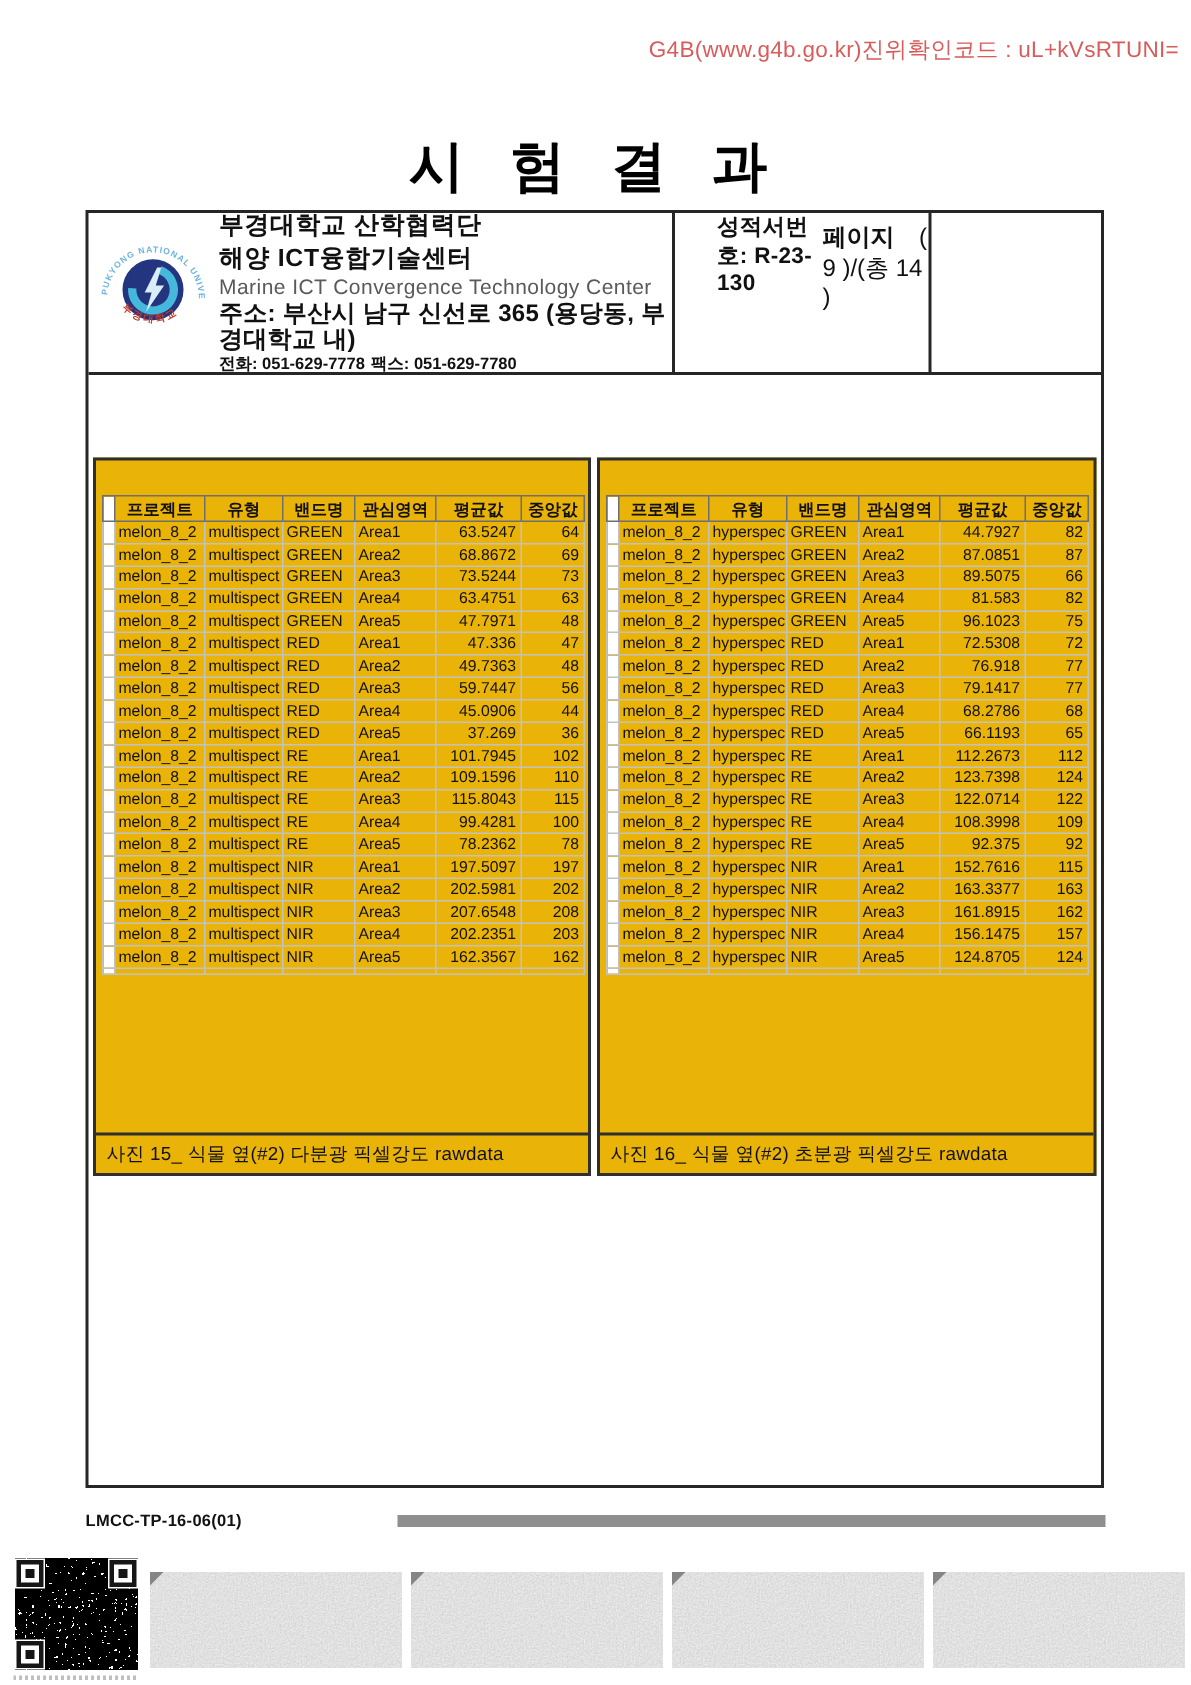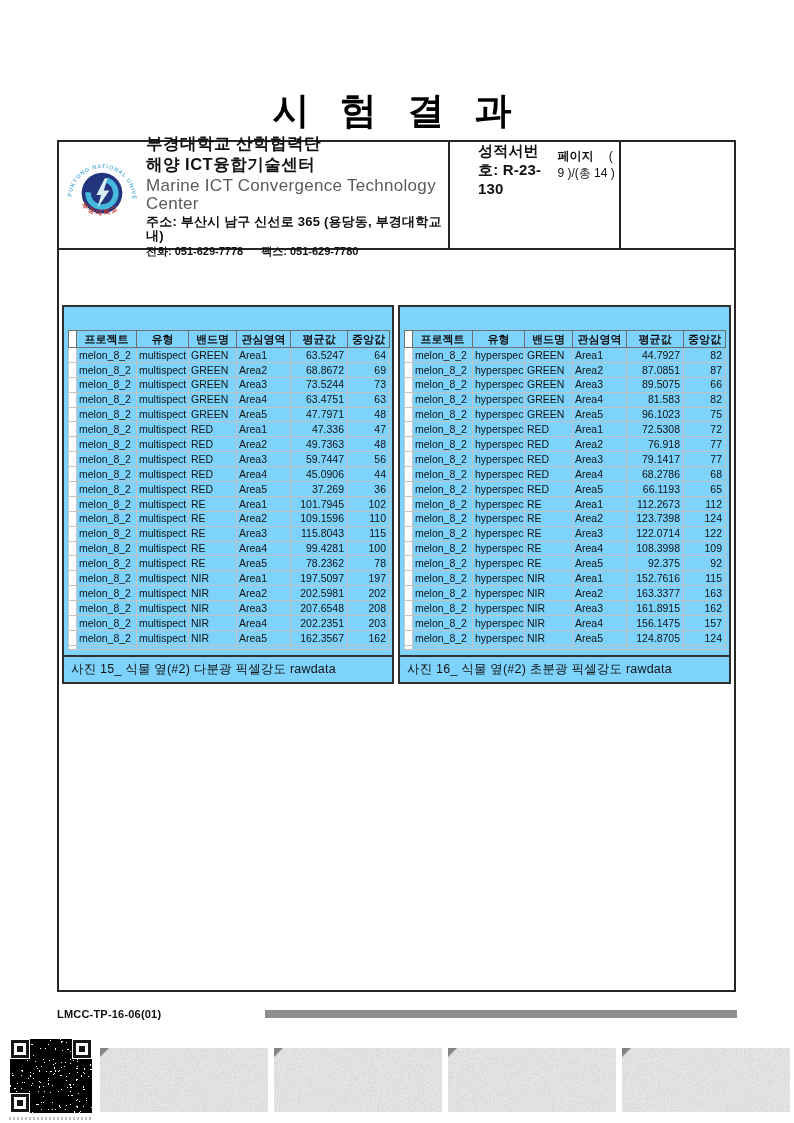--- a/index.html
+++ b/index.html
@@ -15,33 +15,33 @@
   .frame { position:absolute; left:57px; top:140px; width:679px; height:852px; border:2px solid #262626; }
 
   
   .lh-row { display:flex; height:108px; border-bottom:2px solid #262626; }
   .lh-cell1 { width:391px; border-right:2px solid #262626; display:flex; align-items:center; padding:6px 4px 6px 6px; }
   .lh-cell2 { width:171px; border-right:2px solid #262626; display:flex; flex-direction:row; justify-content:center; padding-left:28px; }
   .lh-cell3 { flex:1; }
   .logo { width:74px; height:74px; flex:0 0 74px; }
   .lh-text { margin-left:7px; line-height:1.05; }
   .org1, .org2 { font-size:16.5px; font-weight:bold; letter-spacing:0.5px; line-height:1.3; }
-  .org-en { font-size:17px; color:#5a5a5a; margin-top:1px; letter-spacing:0.3px; }
-  .org-addr { font-size:13px; font-weight:bold; margin-top:3px; letter-spacing:0.2px; }
+  .org-en { font-size:14px; color:#5a5a5a; margin-top:1px; letter-spacing:0.3px; }
+  .org-addr { font-size:16px; font-weight:bold; margin-top:3px; letter-spacing:0.2px; }
   .org-tel { font-size:11px; font-weight:bold; margin-top:3px; }
-  .org-tel .fax { margin-left:18px; }
+  .org-tel .fax { margin-left:4px; }
   .report-line { font-size:15px; font-weight:bold; letter-spacing:0.2px; }
-  .page-line { font-size:12px; margin-top:6px; }
+  .page-line { font-size:16px; margin-top:6px; }
   .page-line .lbl { font-weight:bold; }
   .page-line .val { margin-left:12px; }
 
   .section-title { position:absolute; left:10px; top:134px; font-size:14px; font-weight:bold; letter-spacing:1px; }
 
   
-  .tbox { position:absolute; top:163px; height:379px; border:2px solid #2f2f2f; background:#7dd3fc; }
+  .tbox { position:absolute; top:163px; height:479px; border:2px solid #2f2f2f; background:#eab308; }
   .tbox.left { left:3px; width:332px; }
   .tbox.right { left:339px; width:333px; }
   .tbox .grid-wrap { position:absolute; left:4px; top:23px; }
   .caption-row { position:absolute; left:0; bottom:0; width:100%; height:27px; border-top:2px solid #2f2f2f;
                  display:flex; align-items:center; padding-left:7px; font-size:12.5px; letter-spacing:0.2px; }
 
   table.grid { border-collapse:collapse; table-layout:fixed; width:321px; font-size:10.5px; }
   .grid th { border:1px solid #6f6f6f; font-weight:bold; text-align:center; height:17px; padding:0 1px;
              font-size:11px; white-space:nowrap; overflow:hidden; }
   .grid td { border:1px solid #c2c2c2; height:14.9px; padding:0 1px; white-space:nowrap; overflow:hidden; line-height:1; }
@@ -85,20 +85,21 @@
         <feComponentTransfer>
           <feFuncR type="discrete" tableValues="0 0 1"></feFuncR>
           <feFuncG type="discrete" tableValues="0 0 1"></feFuncG>
           <feFuncB type="discrete" tableValues="0 0 1"></feFuncB>
           <feFuncA type="linear" slope="0" intercept="1"></feFuncA>
         </feComponentTransfer>
       </filter>
     </defs>
   </svg>
 
+  <div class="verify-code">G4B(www.g4b.go.kr)진위확인코드 : uL+kVsRTUNI=</div>
 
   <div class="doc-title">시 험 결 과</div>
 
   <div class="frame">
 
     <div class="lh-row">
       <div class="lh-cell1">
         <svg class="logo" viewBox="0 0 80 80">
           <circle cx="40" cy="40" r="39" fill="#ffffff"></circle>
           <defs>

